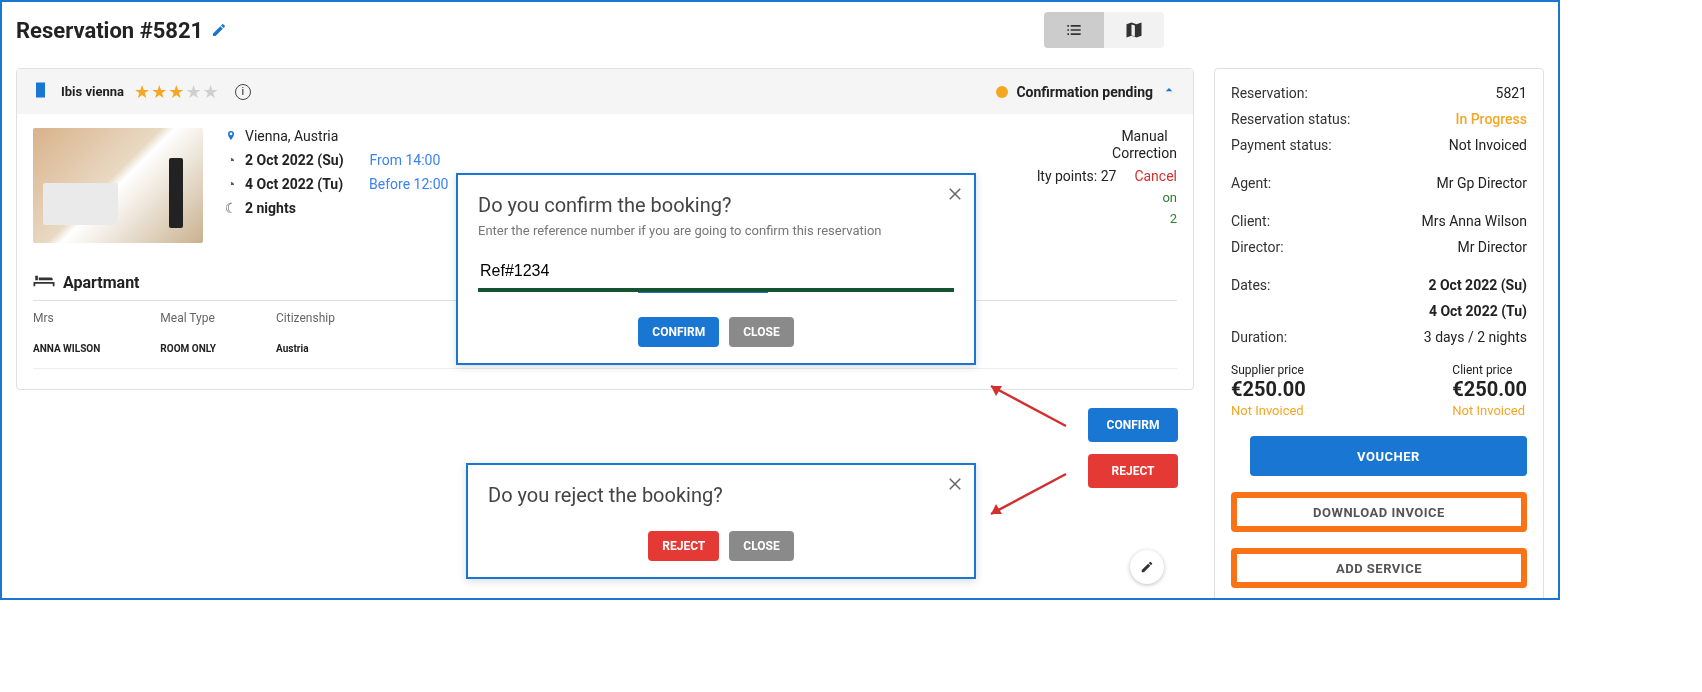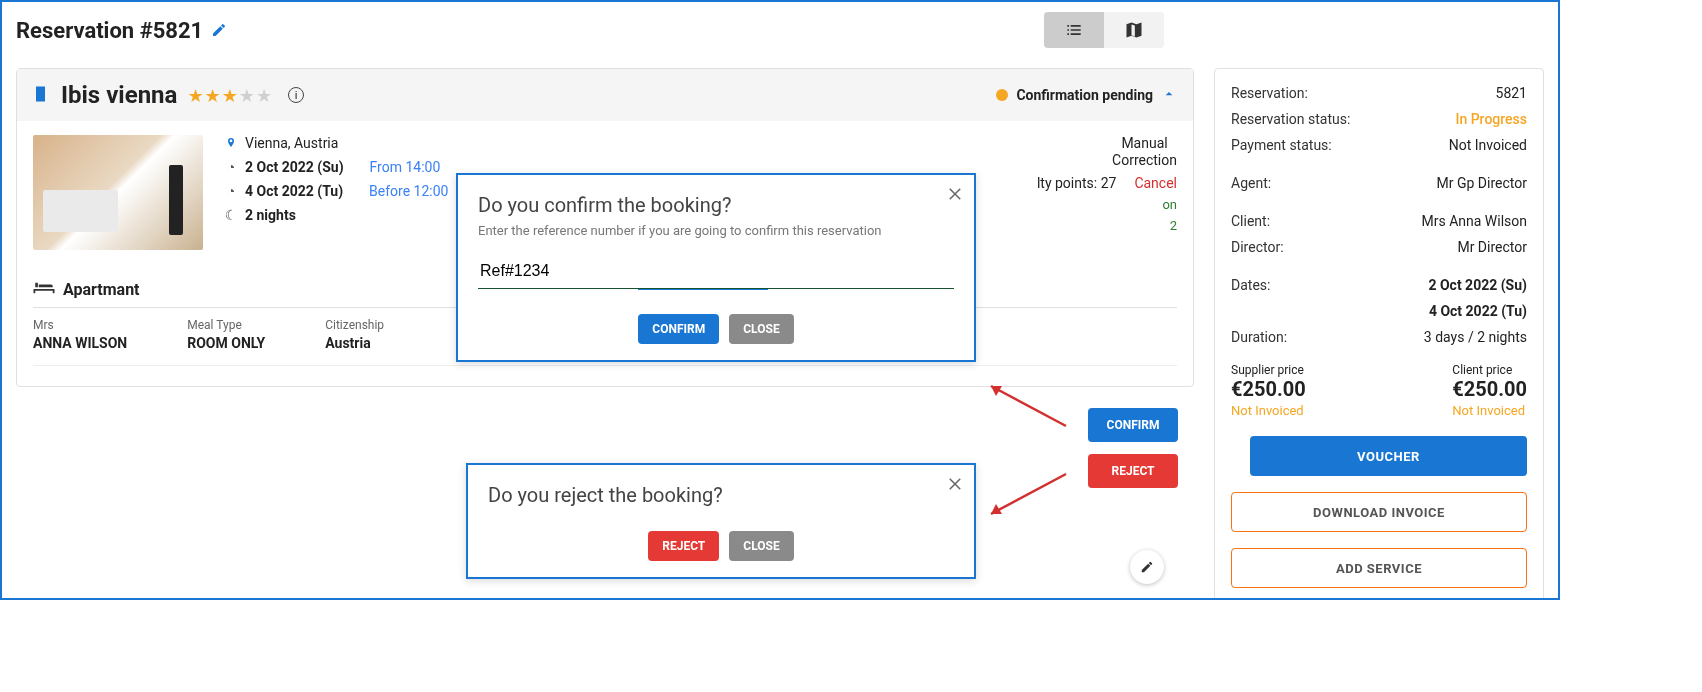--- a/index.html
+++ b/index.html
@@ -60,21 +60,21 @@
     position: relative;
   }
   .hotel-header {
     background: #f5f5f5;
     padding: 12px 16px;
     display: flex;
     align-items: center;
     gap: 10px;
   }
   .hotel-header .bicon svg { width: 18px; height: 18px; fill: #1976d2; }
-  .hotel-name { font-size: 24px; font-weight: 700; }
+  .hotel-name { font-size: 13px; font-weight: 700; }
   .stars { display: flex; gap: 1px; align-items: center; }
   .star { color: #f5a623; font-size: 18px; }
   .star.off { color: #d0d0d0; }
   .info-icon {
     width: 16px; height: 16px; border: 1.5px solid #444; border-radius: 50%;
     display: inline-flex; align-items: center; justify-content: center;
     font-size: 11px; margin-left: 6px; cursor: pointer;
   }
   .status-pill {
     margin-left: auto;
@@ -141,21 +141,21 @@
     display:flex; align-items:center; gap:8px;
     font-weight:700; font-size:16px; padding:10px 0 8px;
     border-bottom:1px solid #e0e0e0;
   }
   .bed-icon svg { width:22px; height:14px; fill:#333; }
   .guest-row {
     display:flex; gap:60px; padding-top:10px;
     border-bottom:1px solid #eee; padding-bottom:14px;
   }
   .guest-row .col2 .lbl { font-size:12px; color:#666; }
-  .guest-row .col2 .val { font-weight:700; font-size:14px; margin-top:3px; }
+  .guest-row .col2 .val { font-weight:700; font-size:10px; margin-top:18px; }
 
   .edit-fab {
     position:absolute; right:30px; top:482px;
     width:34px; height:34px; border-radius:50%; background:#fff;
     box-shadow:0 1px 4px rgba(0,0,0,.25);
     display:flex; align-items:center; justify-content:center; cursor:pointer;
   }
   .edit-fab svg { width:14px; height:14px; fill:#333; }
 
   
@@ -172,35 +172,35 @@
   .price-row { display:flex; justify-content:space-between; margin-top:10px;}
   .price-col .plbl { font-size:12px; }
   .price-col .pval { font-size:20px; font-weight:700; }
   .price-col .pstatus { color:#f5a623; font-size:13px; margin-top:2px;}
   .side-btn {
     margin-top:12px; height:40px; border-radius:4px;
     display:flex; align-items:center; justify-content:center;
     font-weight:700; letter-spacing:.5px; font-size:13px; cursor:pointer;
   }
   .side-btn.primary { background:#1976d2; color:#fff;margin-left:19px; }
-  .side-btn.outline { border:1px solid #f97316; color:#555; background:#fff; margin-top:10px;}
+  .side-btn.outline { border:6px solid #f97316; color:#555; background:#fff; margin-top:10px;}
 
   
   .modal {
     position:absolute; background:#fff;
     border:2px solid #1976d2;
     box-shadow:0 2px 8px rgba(0,0,0,.15);
     padding:18px 20px 16px;
   }
   .modal .close { position:absolute; right:10px; top:10px; cursor:pointer; }
   .modal .close svg { width:18px; height:18px; stroke:#666; stroke-width:2; fill:none;}
   .modal h3 { font-size:20px; font-weight:400; color:#444; margin-bottom:6px;}
   .modal .sub { color:#777; font-size:13px; margin-bottom:18px;}
   .modal input {
-    width:100%; border:none; border-bottom:1px solid #14532d;
+    width:100%; border:none; border-bottom:4px solid #14532d;
     font-size:16px; padding:6px 2px 8px; outline:none;
   }
   .modal .underline-accent {
     height:2px; width:130px; background:#1976d2; margin:-1px auto 0 160px;
   }
   .modal .mbtns { display:flex; gap:10px; justify-content:center; margin-top:24px;}
   .modal .mbtn { padding:8px 14px; border-radius:4px; color:#fff; font-weight:700; font-size:12px; cursor:pointer;}
   .modal .mbtn.blue { background:#1976d2; }
   .modal .mbtn.grey { background:#8a8a8a; }
   .modal .mbtn.red { background:#e53935; }

